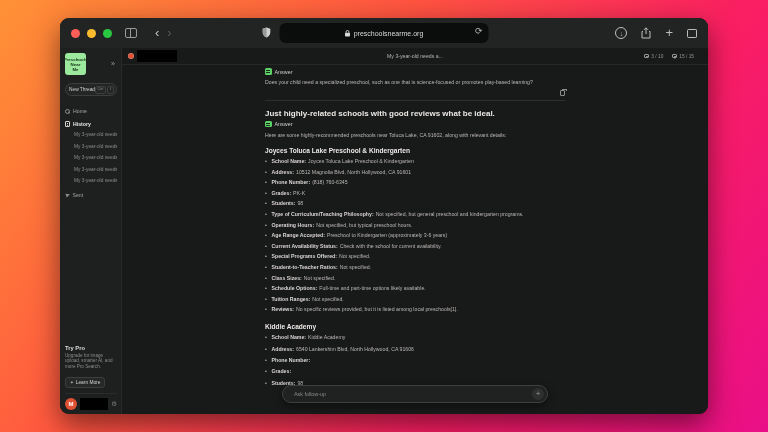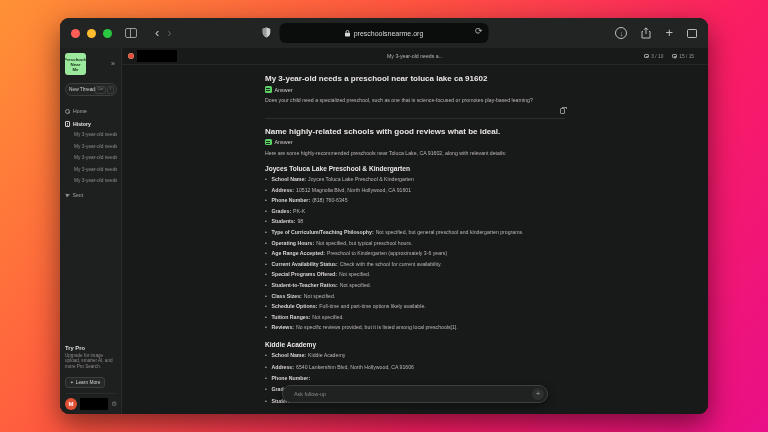--- a/index.html
+++ b/index.html
@@ -226,32 +226,31 @@
             </span>
             <span class="counter">
               <span class="cicon pages"></span>
               <span>15 / 15</span>
             </span>
           </div>
         </div>
 
         <div class="thread-area">
           <div class="column">
-            <div class="q-title q1">My 3-year-old needs a preschool near toluca lake ca 91602</div>
             <div class="answer-row">
               <span class="answer-ic"></span>
               <span class="answer-label">Answer</span>
             </div>
             <div class="para">Does your child need a specialized preschool, such as one that is science-focused or promotes play-based learning?</div>
             <div class="action-row">
               <span class="copy-ic"></span>
             </div>
             <div class="divider"></div>
 
-            <div class="q-title q2">Name highly-related schools with good reviews what be ideal.</div>
+            <div class="q-title q2">Just highly-related schools with good reviews what be ideal.</div>
             <div class="answer-row">
               <span class="answer-ic"></span>
               <span class="answer-label">Answer</span>
             </div>
             <div class="para">Here are some highly-recommended preschools near Toluca Lake, CA 91602, along with relevant details:</div>
 
             <div class="school-name s1">Joyces Toluca Lake Preschool &amp; Kindergarten</div>
             <ul class="bullets">
 
                 <li>

